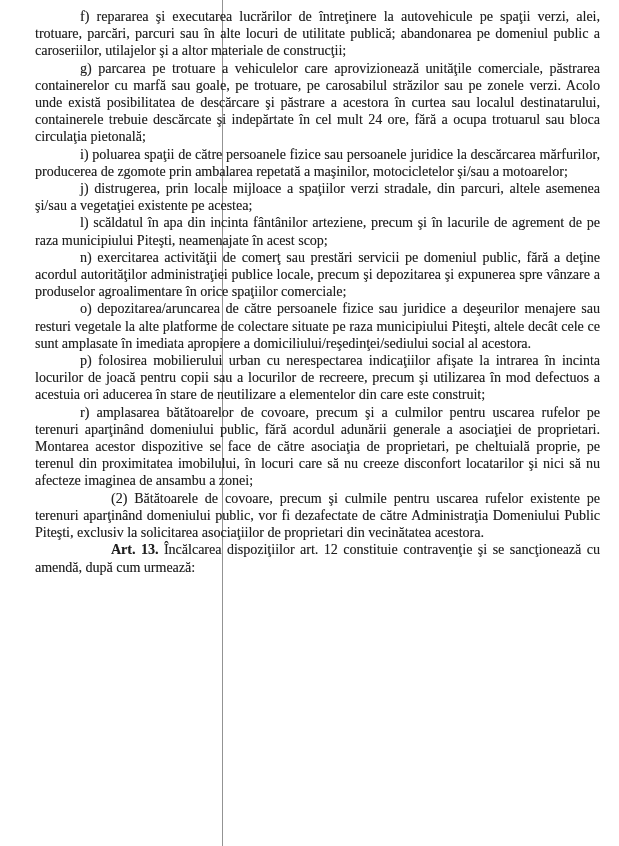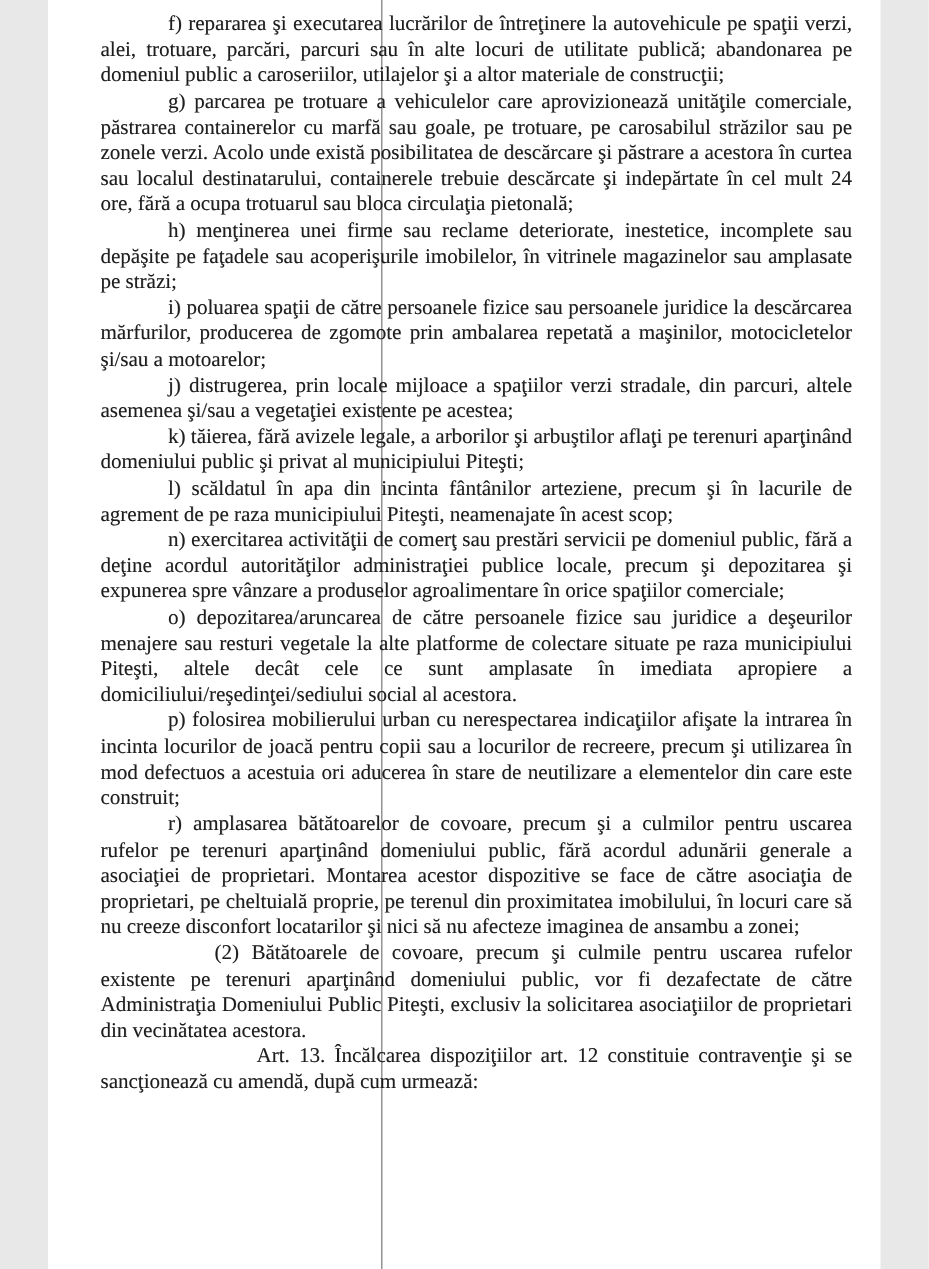--- a/index.html
+++ b/index.html
@@ -2,21 +2,21 @@
 <html><head>
 <meta charset="utf-8">
 <style>
   html, body {
     margin: 0;
     padding: 0;
     background: #e8e8e8;
   }
   .page {
     position: relative;
-    width: 555px;
+    width: 619px;
     height: 846px;
     margin: 0 auto;
     background: #ffffff;
     overflow: hidden;
     font-family: "Liberation Serif", "DejaVu Serif", serif;
     color: #1e1e1e;
   }
   .text-block {
     position: absolute;
     left: 35px;
@@ -32,46 +32,43 @@
     margin: 0;
     padding: 0;
   }
   p.item {
     text-indent: 45px;
   }
   p.deep {
     text-indent: 76px;
   }
   .bold {
-    font-weight: normal;
-    margin-left: 28px;
+    font-weight: bold;
   }
   .fold-line {
     position: absolute;
     left: 222px;
     top: 0;
     width: 1px;
     height: 846px;
     background: #6f6f6f;
     opacity: 0.75;
     pointer-events: none;
   }
 </style>
 </head>
 <body>
 
 <div class="page">
   <div class="fold-line"></div>
   <div class="text-block">
       <p class="para item"><span>f) repararea şi executarea lucrărilor de întreţinere la autovehicule pe spaţii verzi, alei, trotuare, parcări, parcuri sau în alte locuri de utilitate publică; abandonarea pe domeniul public a caroseriilor, utilajelor şi a altor materiale de construcţii;</span></p>
       <p class="para item"><span>g) parcarea pe trotuare a vehiculelor care aprovizionează unităţile comerciale, păstrarea containerelor cu marfă sau goale, pe trotuare, pe carosabilul străzilor sau pe zonele verzi. Acolo unde există posibilitatea de descărcare şi păstrare a acestora în curtea sau localul destinatarului, containerele trebuie descărcate şi indepărtate în cel mult 24 ore, fără a ocupa trotuarul sau bloca circulaţia pietonală;</span></p>
-      <p class="para item"><span>h) menţinerea unei firme sau reclame deteriorate, inestetice, incomplete sau depăşite pe faţadele sau acoperişurile imobilelor, în vitrinele magazinelor sau amplasate pe străzi;</span></p>
       <p class="para item"><span>i) poluarea spaţii de către persoanele fizice sau persoanele juridice la descărcarea mărfurilor, producerea de zgomote prin ambalarea repetată a maşinilor, motocicletelor şi/sau a motoarelor;</span></p>
       <p class="para item"><span>j) distrugerea, prin locale mijloace a spaţiilor verzi stradale, din parcuri, altele asemenea şi/sau a vegetaţiei existente pe acestea;</span></p>
-      <p class="para item"><span>k) tăierea, fără avizele legale, a arborilor şi arbuştilor aflaţi pe terenuri aparţinând domeniului public şi privat al municipiului Piteşti;</span></p>
       <p class="para item"><span>l) scăldatul în apa din incinta fântânilor arteziene, precum şi în lacurile de agrement de pe raza municipiului Piteşti, neamenajate în acest scop;</span></p>
       <p class="para item"><span>n) exercitarea activităţii de comerţ sau prestări servicii pe domeniul public, fără a deţine acordul autorităţilor administraţiei publice locale, precum şi depozitarea şi expunerea spre vânzare a produselor agroalimentare în orice spaţiilor comerciale;</span></p>
       <p class="para item"><span>o) depozitarea/aruncarea de către persoanele fizice sau juridice a deşeurilor menajere sau resturi vegetale la alte platforme de colectare situate pe raza municipiului Piteşti, altele decât cele ce sunt amplasate în imediata apropiere a domiciliului/reşedinţei/sediului social al acestora.</span></p>
       <p class="para item"><span>p) folosirea mobilierului urban cu nerespectarea indicaţiilor afişate la intrarea în incinta locurilor de joacă pentru copii sau a locurilor de recreere, precum şi utilizarea în mod defectuos a acestuia ori aducerea în stare de neutilizare a elementelor din care este construit;</span></p>
       <p class="para item"><span>r) amplasarea bătătoarelor de covoare, precum şi a culmilor pentru uscarea rufelor pe terenuri aparţinând domeniului public, fără acordul adunării generale a asociaţiei de proprietari. Montarea acestor dispozitive se face de către asociaţia de proprietari, pe cheltuială proprie, pe terenul din proximitatea imobilului, în locuri care să nu creeze disconfort locatarilor şi nici să nu afecteze imaginea de ansambu a zonei;</span></p>
       <p class="para deep"><span>(2) Bătătoarele de covoare, precum şi culmile pentru uscarea rufelor existente pe terenuri aparţinând domeniului public, vor fi dezafectate de către Administraţia Domeniului Public Piteşti, exclusiv la solicitarea asociaţiilor de proprietari din vecinătatea acestora.</span></p>
       <p class="para deep"><span class="bold">Art. 13.</span><span> Încălcarea dispoziţiilor art. 12 constituie contravenţie şi se sancţionează cu amendă, după cum urmează:</span></p>
     </div>
 </div>
 

